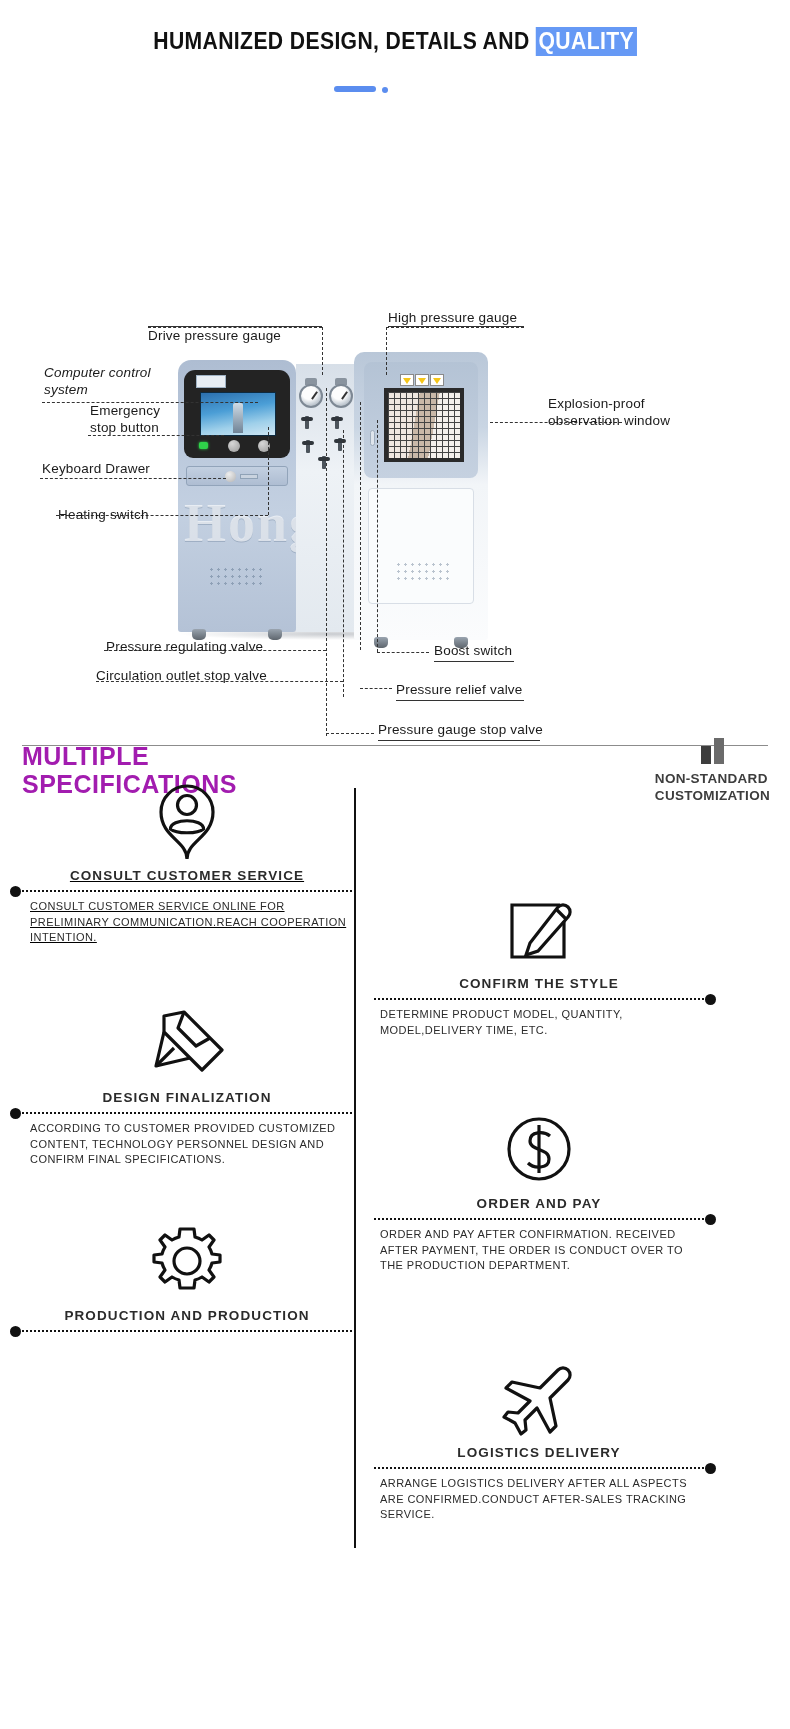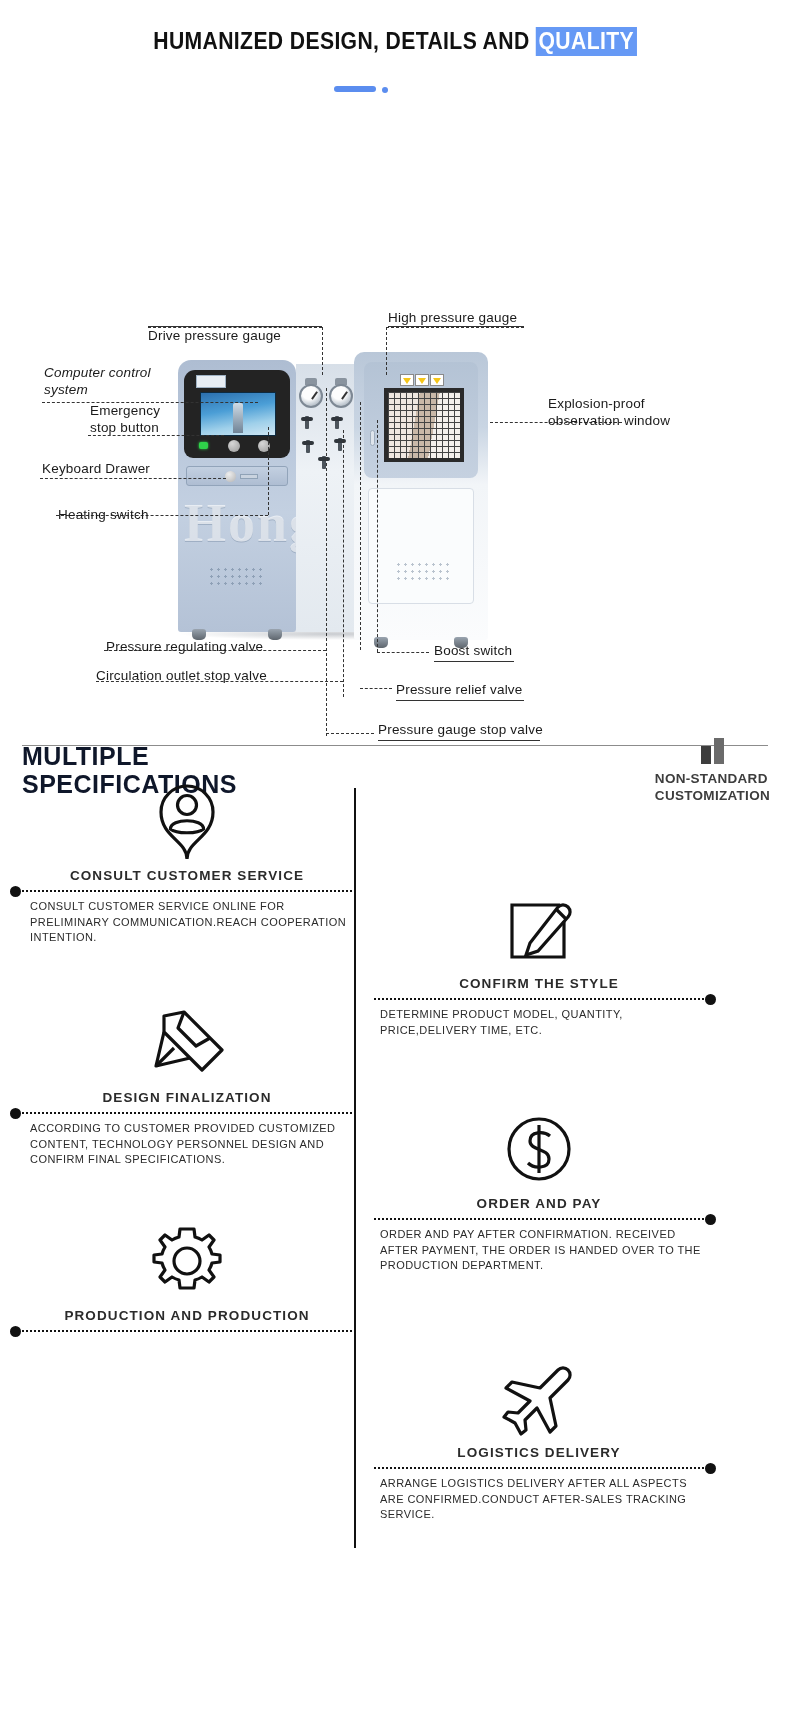--- a/index.html
+++ b/index.html
@@ -135,21 +135,21 @@
     background: radial-gradient(circle, #b9c3ce 1px, transparent 1.2px) 0 0/7px 7px;}
   .caster{position:absolute;bottom:-8px;width:14px;height:11px;
     background:linear-gradient(180deg,#9aa4af,#5e666e);border-radius:3px 3px 5px 5px;}
   .shadow{position:absolute;left:0px;top:276px;width:310px;height:12px;
     background:radial-gradient(ellipse at center, rgba(60,70,85,.28), rgba(0,0,0,0) 70%);}
 
   
   .spec-head { position: relative; width: 790px; height: 120px; }
   .spec-title {
     position:absolute; left:22px; top:82px;
-    font-size: 25px; font-weight: bold; color:#0f172a; line-height: 28px;
+    font-size: 25px; font-weight: bold; color:#a21caf; line-height: 28px;
     letter-spacing:.5px;
     font-family:"Liberation Sans Narrow","Liberation Sans",sans-serif;
   }
   .spec-rule { position:absolute; left:22px; top:85px; width:746px; height:0; border-top:1px solid #8c8c8c; }
   .ns-block { position:absolute; right:20px; top:78px; }
   .ns-bars { display:flex; align-items:flex-end; justify-content:center; gap:3px; height:26px; margin-bottom:6px;}
   .ns-bars i { display:block; width:10px; background:#3d3d3d; height:18px; }
   .ns-bars i:last-child { background:#6b6b6b; height:26px; }
   .ns-text { font-size:13.5px; font-weight:bold; color:#3d3d3d; line-height:17px; letter-spacing:.3px;}
 
@@ -318,21 +318,21 @@
         <i></i>
       </div>
     <div class="ns-text">NON-STANDARD</div>
     <div class="ns-text">CUSTOMIZATION</div>
   </div>
 </div>
 
 <div class="process">
   <div class="spine"></div>
 
-  <div class="step left-step" style="top:0px;">
+  <div class="step left-step" style="top:0px;text-decoration:underline;">
     <div class="step-icon">
       <svg width="66" height="80" viewBox="0 0 66 80" fill="none" stroke="#111" stroke-width="3.2">
         <path d="M33 78 C33 60 59 56 59 31 A26 26 0 1 0 7 31 C7 56 33 60 33 78 Z"></path>
         <circle cx="33" cy="24" r="9.5"></circle>
         <path d="M16.5 48 C16.5 37 49.5 37 49.5 48 C44 53 22 53 16.5 48 Z"></path>
       </svg>
     </div>
     <div class="step-title">CONSULT CUSTOMER SERVICE</div>
     <div class="step-dotted">
       <span class="bullet"></span>
@@ -345,21 +345,21 @@
       <svg width="78" height="76" viewBox="0 0 78 76" fill="none" stroke="#111" stroke-width="3.2">
         <path d="M60 14 H12 V66 H64 V30"></path>
         <path d="M30 52 L26 64 L38 60 L68 26 A7 7 0 0 0 58 16 Z"></path>
         <path d="M56 18 L66 28"></path>
       </svg>
     </div>
     <div class="step-title">CONFIRM THE STYLE</div>
     <div class="step-dotted">
       <span class="bullet"></span>
     </div>
-    <div class="step-body">DETERMINE PRODUCT MODEL, QUANTITY, PRICE,DELIVERY TIME, ETC.</div>
+    <div class="step-body">DETERMINE PRODUCT MODEL, QUANTITY, MODEL,DELIVERY TIME, ETC.</div>
   </div>
 
   <div class="step left-step" style="top:222px;">
     <div class="step-icon">
       <svg width="86" height="78" viewBox="0 0 86 78" fill="none" stroke="#111" stroke-width="3.2" stroke-linejoin="round">
         <path d="M20 12 L40 8 L78 46 L58 66 L20 28 Z"></path>
         <path d="M20 28 L12 62 L46 54"></path>
         <path d="M12 62 L30 44"></path>
         <path d="M40 8 L34 24 L52 42 L66 34"></path>
       </svg>
@@ -376,21 +376,21 @@
       <svg width="78" height="78" viewBox="0 0 78 78" fill="none" stroke="#111" stroke-width="3.2">
         <circle cx="39" cy="39" r="30"></circle>
         <path d="M50 26 C44 21 30 21 30 31 C30 41 49 38 49 49 C49 59 34 59 28 53"></path>
         <path d="M39 15 V63"></path>
       </svg>
     </div>
     <div class="step-title">ORDER AND PAY</div>
     <div class="step-dotted">
       <span class="bullet"></span>
     </div>
-    <div class="step-body">ORDER AND PAY AFTER CONFIRMATION. RECEIVED AFTER PAYMENT, THE ORDER IS HANDED OVER TO THE PRODUCTION DEPARTMENT.</div>
+    <div class="step-body">ORDER AND PAY AFTER CONFIRMATION. RECEIVED AFTER PAYMENT, THE ORDER IS CONDUCT OVER TO THE PRODUCTION DEPARTMENT.</div>
   </div>
 
   <div class="step left-step" style="top:440px;">
     <div class="step-icon">
       <svg width="82" height="80" viewBox="0 0 82 80" fill="none" stroke="#111" stroke-width="3.2" stroke-linejoin="round">
         <path d="M41 8 l7 0 1 8 a26 26 0 0 1 7 3 l7-5 5 5 -5 7 a26 26 0 0 1 3 7 l8 1 0 7 -8 1 a26 26 0 0 1-3 7 l5 7 -5 5 -7-5 a26 26 0 0 1-7 3 l-1 8 -7 0 -7 0 -1-8 a26 26 0 0 1-7-3 l-7 5 -5-5 5-7 a26 26 0 0 1-3-7 l-8-1 0-7 8-1 a26 26 0 0 1 3-7 l-5-7 5-5 7 5 a26 26 0 0 1 7-3 l1-8 z"></path>
         <circle cx="41" cy="40" r="13"></circle>
       </svg>
     </div>
     <div class="step-title">PRODUCTION AND PRODUCTION</div>

